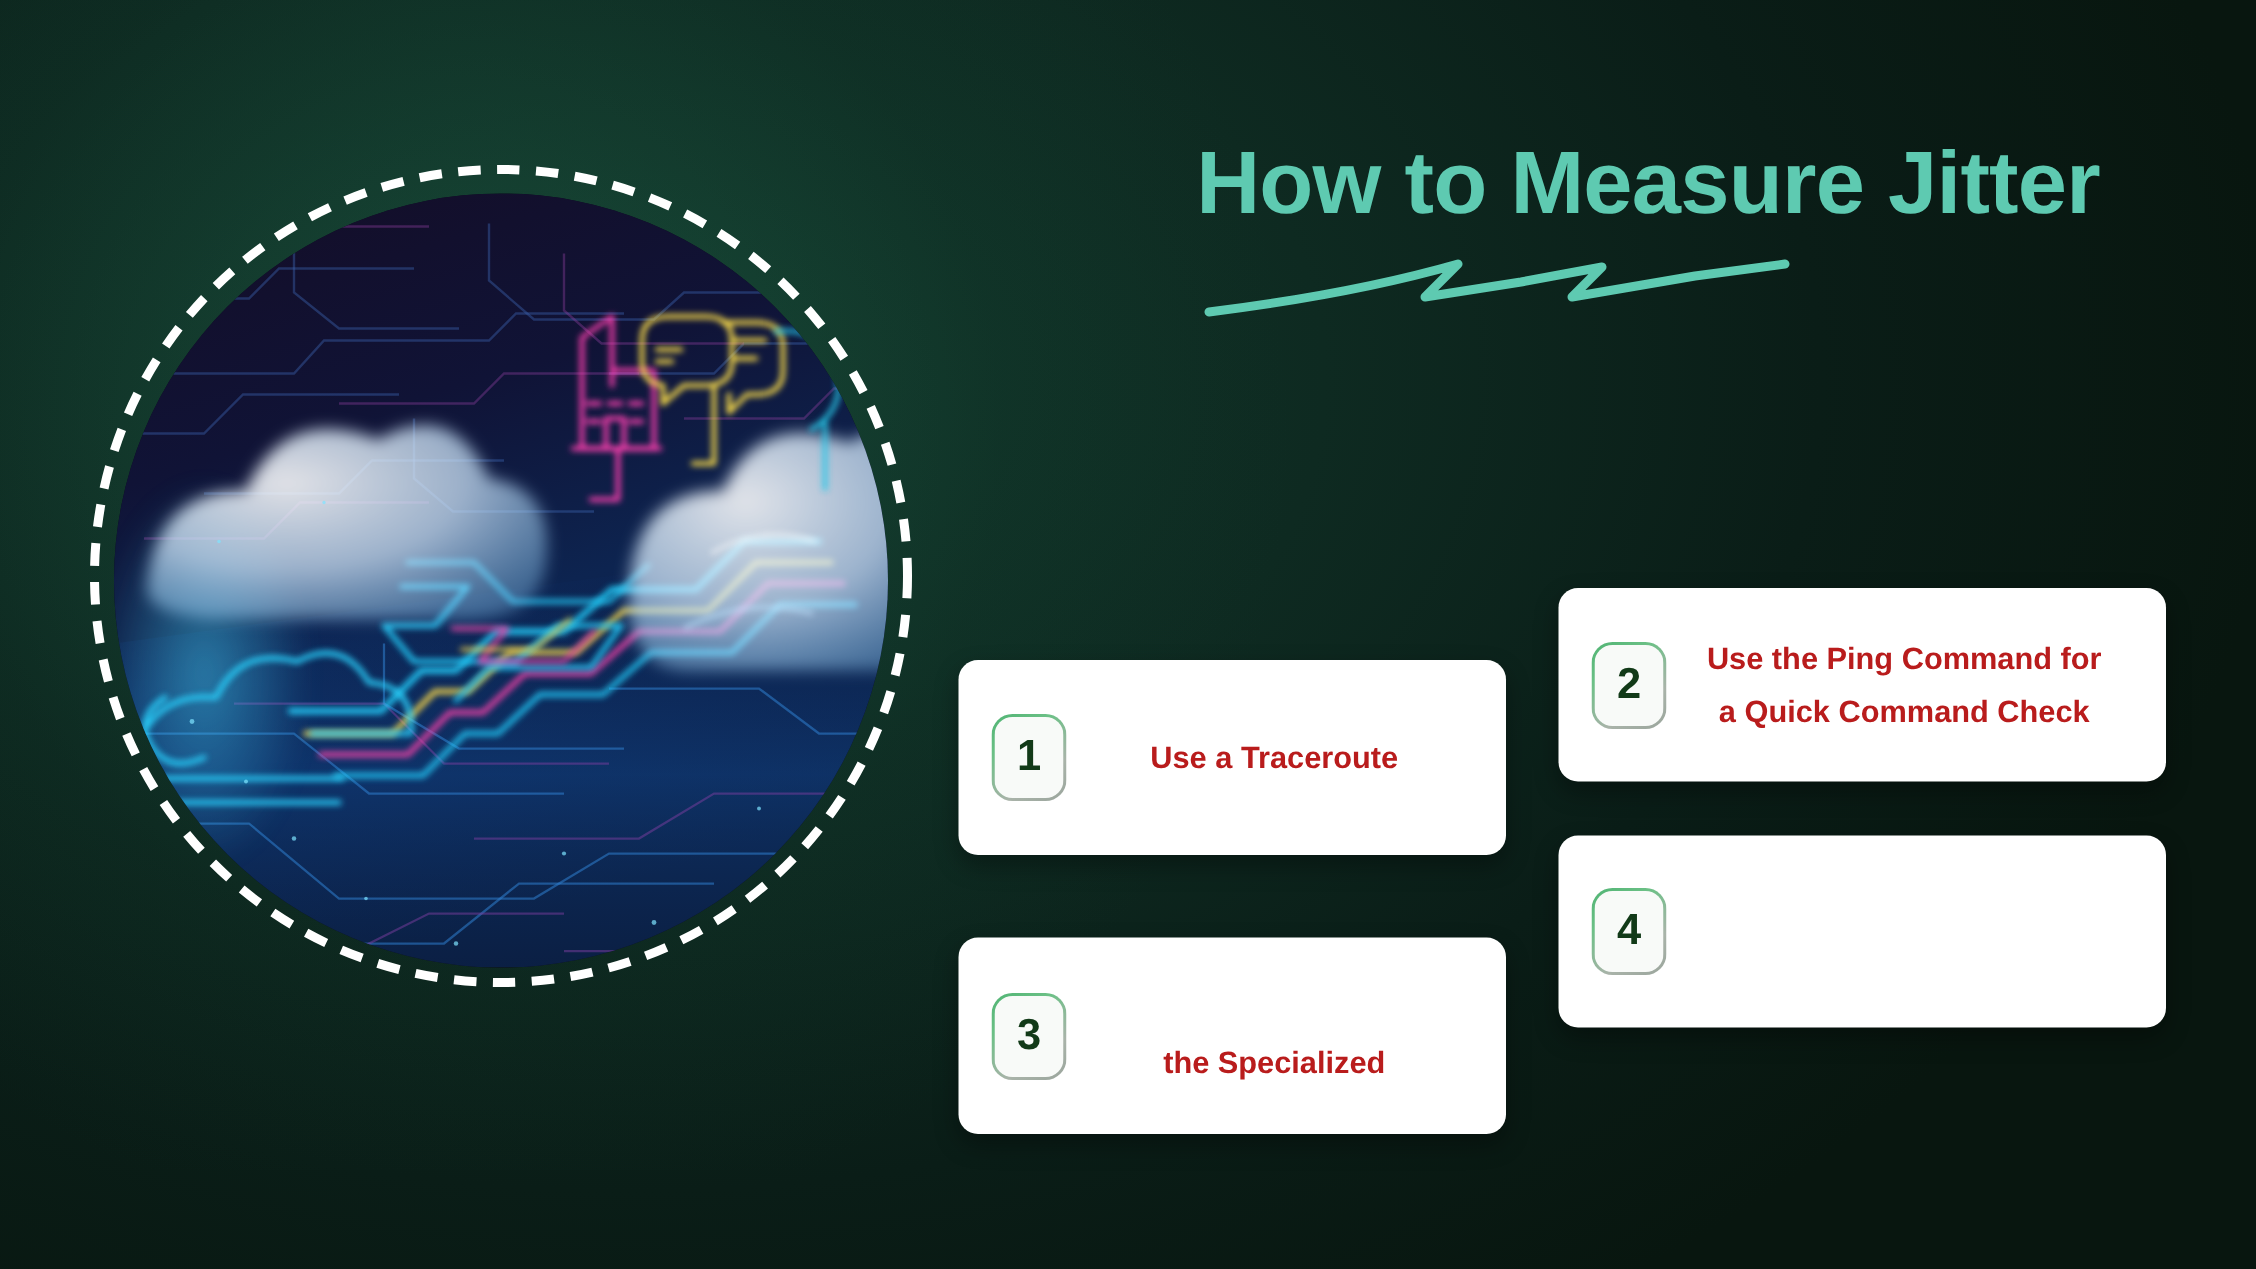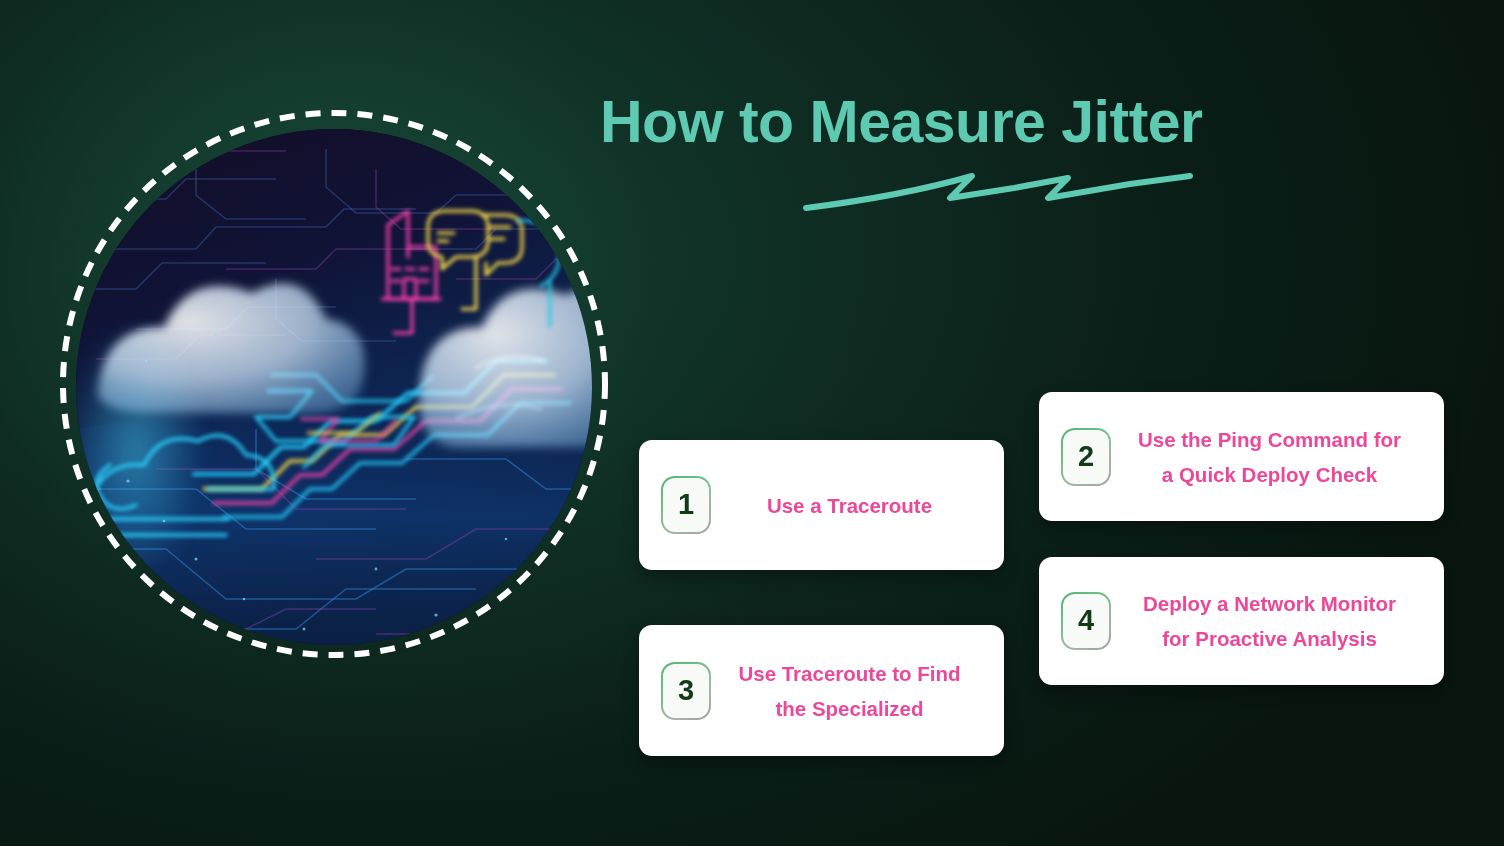--- a/index.html
+++ b/index.html
@@ -66,21 +66,21 @@
     background: #0a0a1c;
   }
   .art-photo svg { display: block; }
 
   
   .title-block {
     position: absolute;
     left: 600px;
     top: 78px;
     width: 800px;
-    text-align: left;
+    text-align: right;
   }
   .title-line {
     font-size: 59px;
     font-weight: 700;
     letter-spacing: -0.5px;
     line-height: 88px;
     margin: 0;
     white-space: nowrap;
   }
   .title-line.one { color: #5ecab1; }
@@ -136,21 +136,21 @@
     color: #123a18;
     line-height: 1;
     margin-top: -1px;
   }
   .card-text {
     flex: 1 1 auto;
     text-align: center;
     font-size: 20.5px;
     font-weight: 700;
     line-height: 35px;
-    color: #ec4899;
+    color: #b91c1c;
     padding-left: 6px;
     padding-right: 2px;
   }
 </style>
 </head>
 <body>
 
 <div class="stage">
 
   <div class="bg-glow"></div>
@@ -323,37 +323,33 @@
       <span>Use a Traceroute</span><br>
     </div>
   </div>
 
   <div class="card card-2">
     <div class="step-badge">
       <span class="step-number">2</span>
     </div>
     <div class="card-text">
       <span>Use the Ping Command for</span><br>
-      <span>a Quick Deploy Check</span>
+      <span>a Quick Command Check</span>
     </div>
   </div>
 
   <div class="card card-3">
     <div class="step-badge">
       <span class="step-number">3</span>
     </div>
     <div class="card-text">
-      <span>Use Traceroute to Find</span><br>
+      <br>
       <span>the Specialized</span>
     </div>
   </div>
 
   <div class="card card-4">
     <div class="step-badge">
       <span class="step-number">4</span>
     </div>
-    <div class="card-text">
-      <span>Deploy a Network Monitor</span><br>
-      <span>for Proactive Analysis</span>
-    </div>
   </div>
 
 </div>
 
 </body></html>

